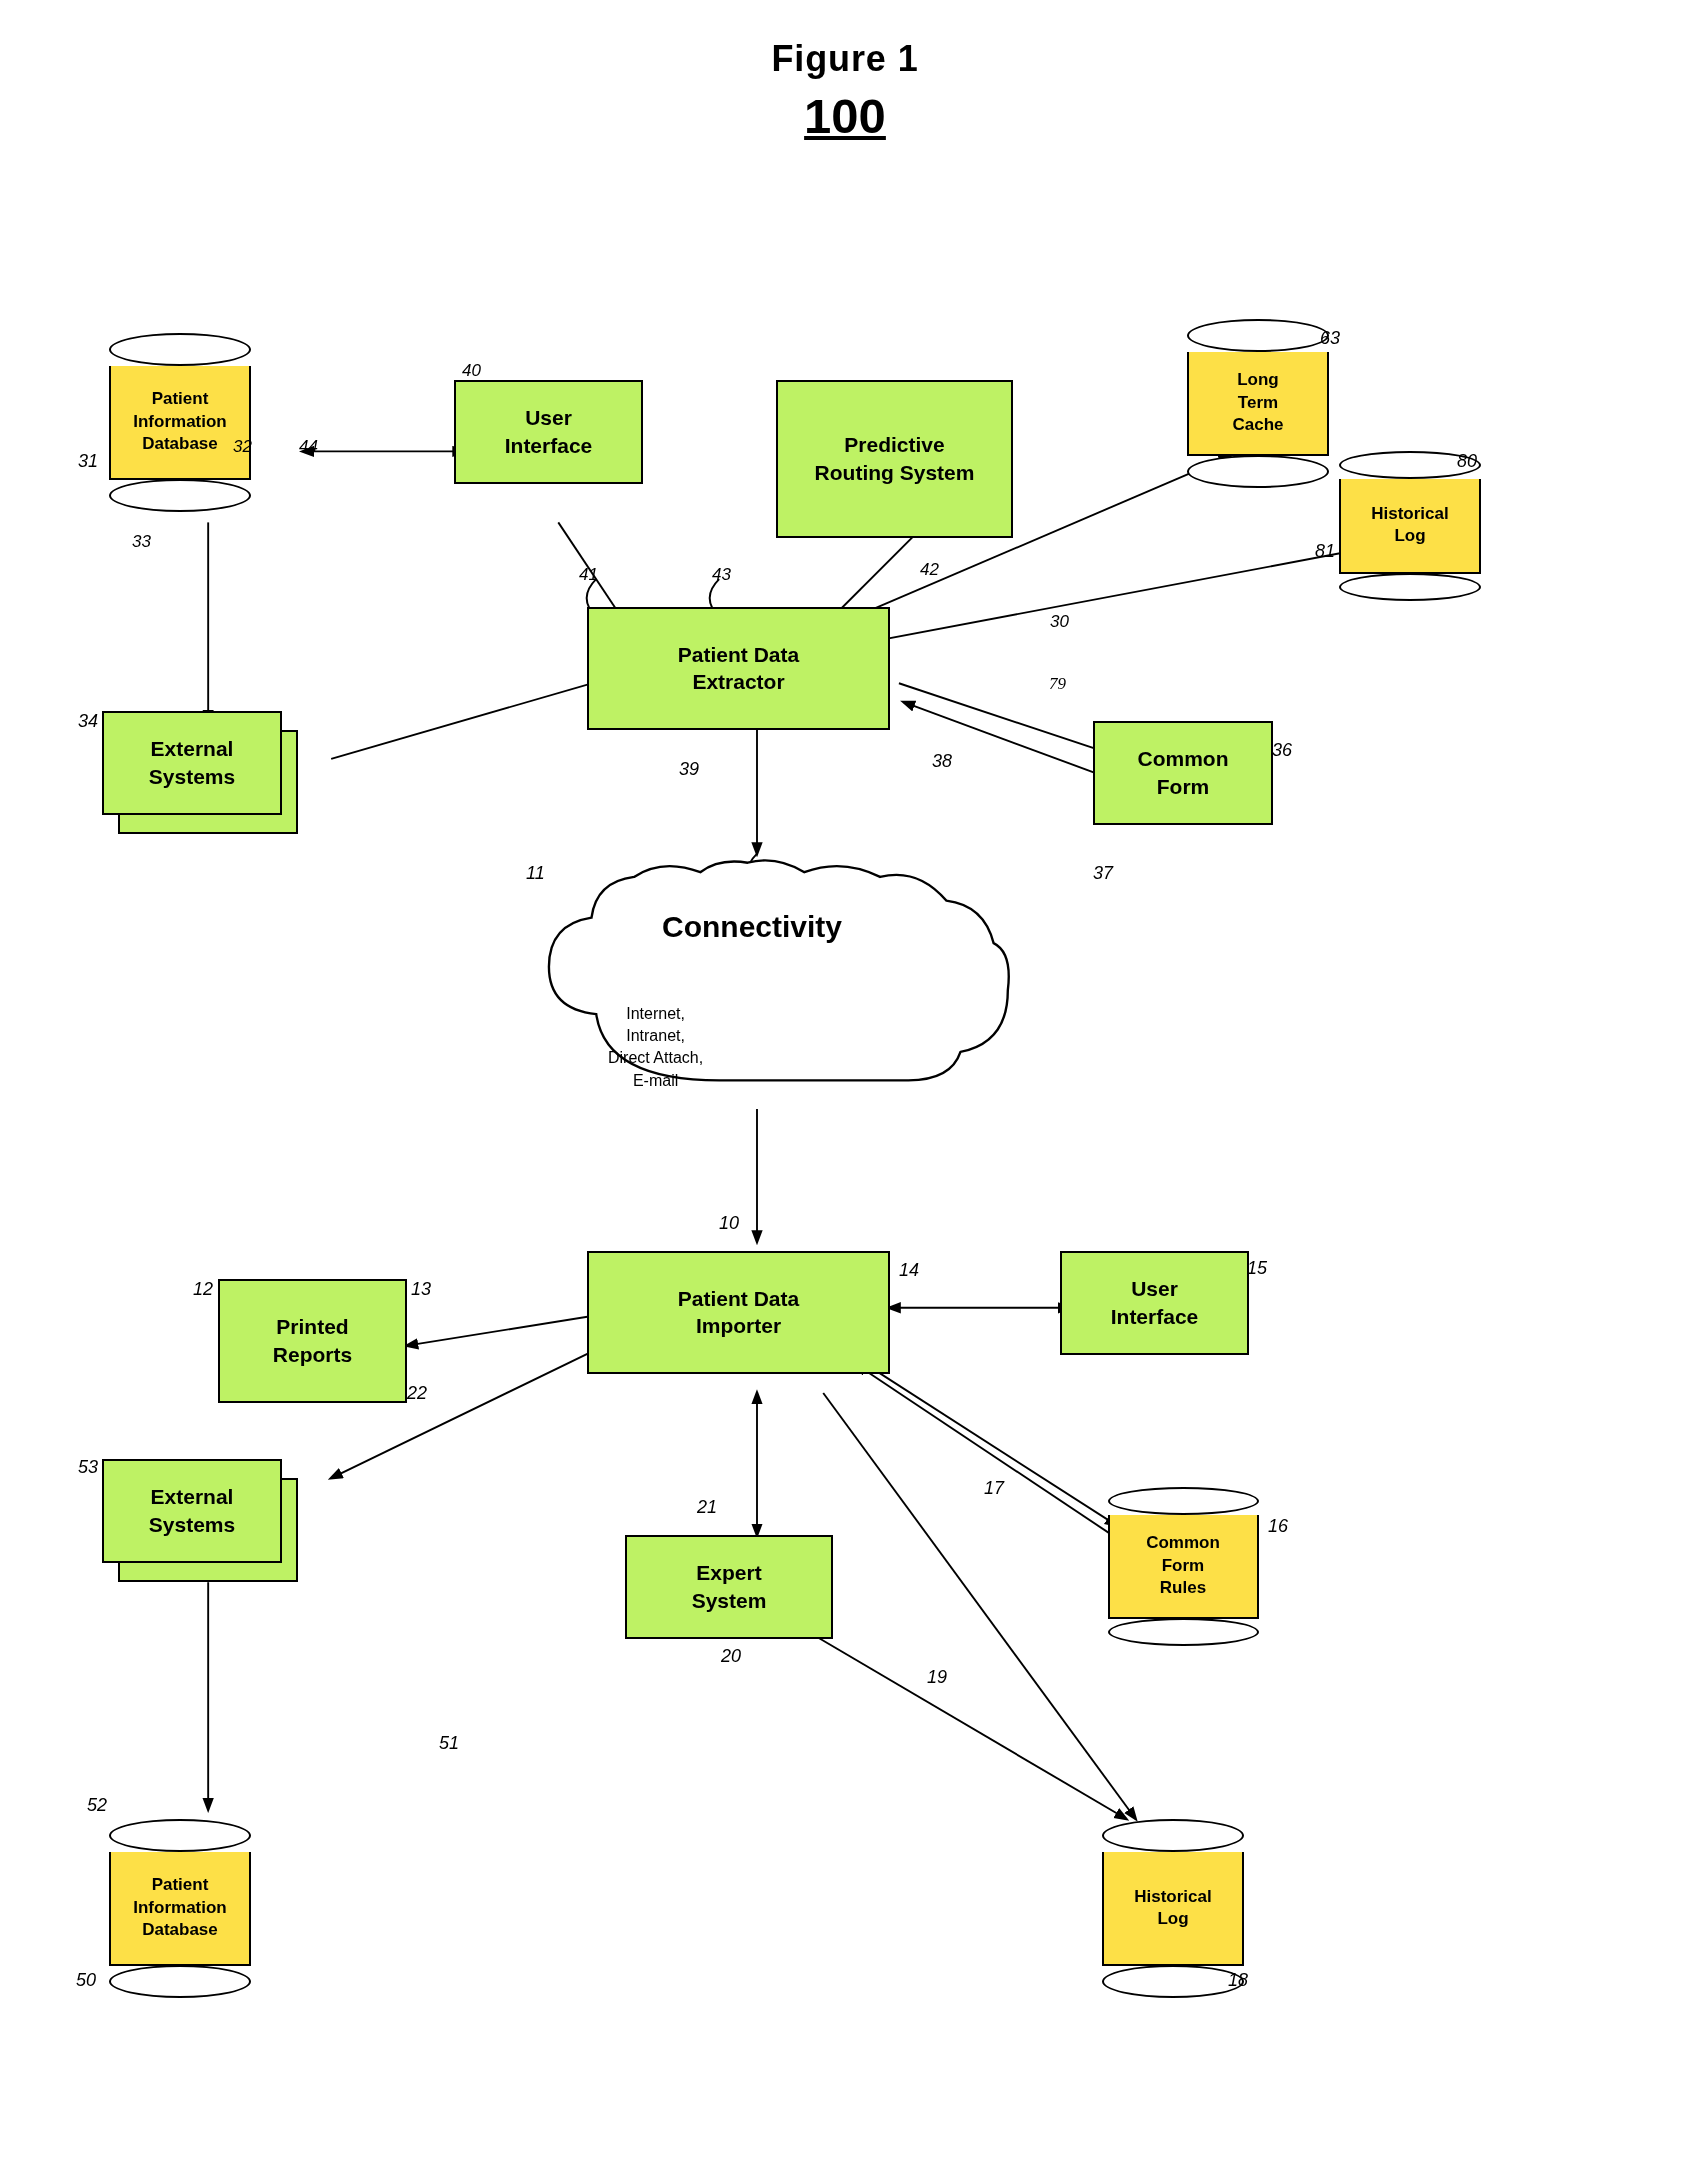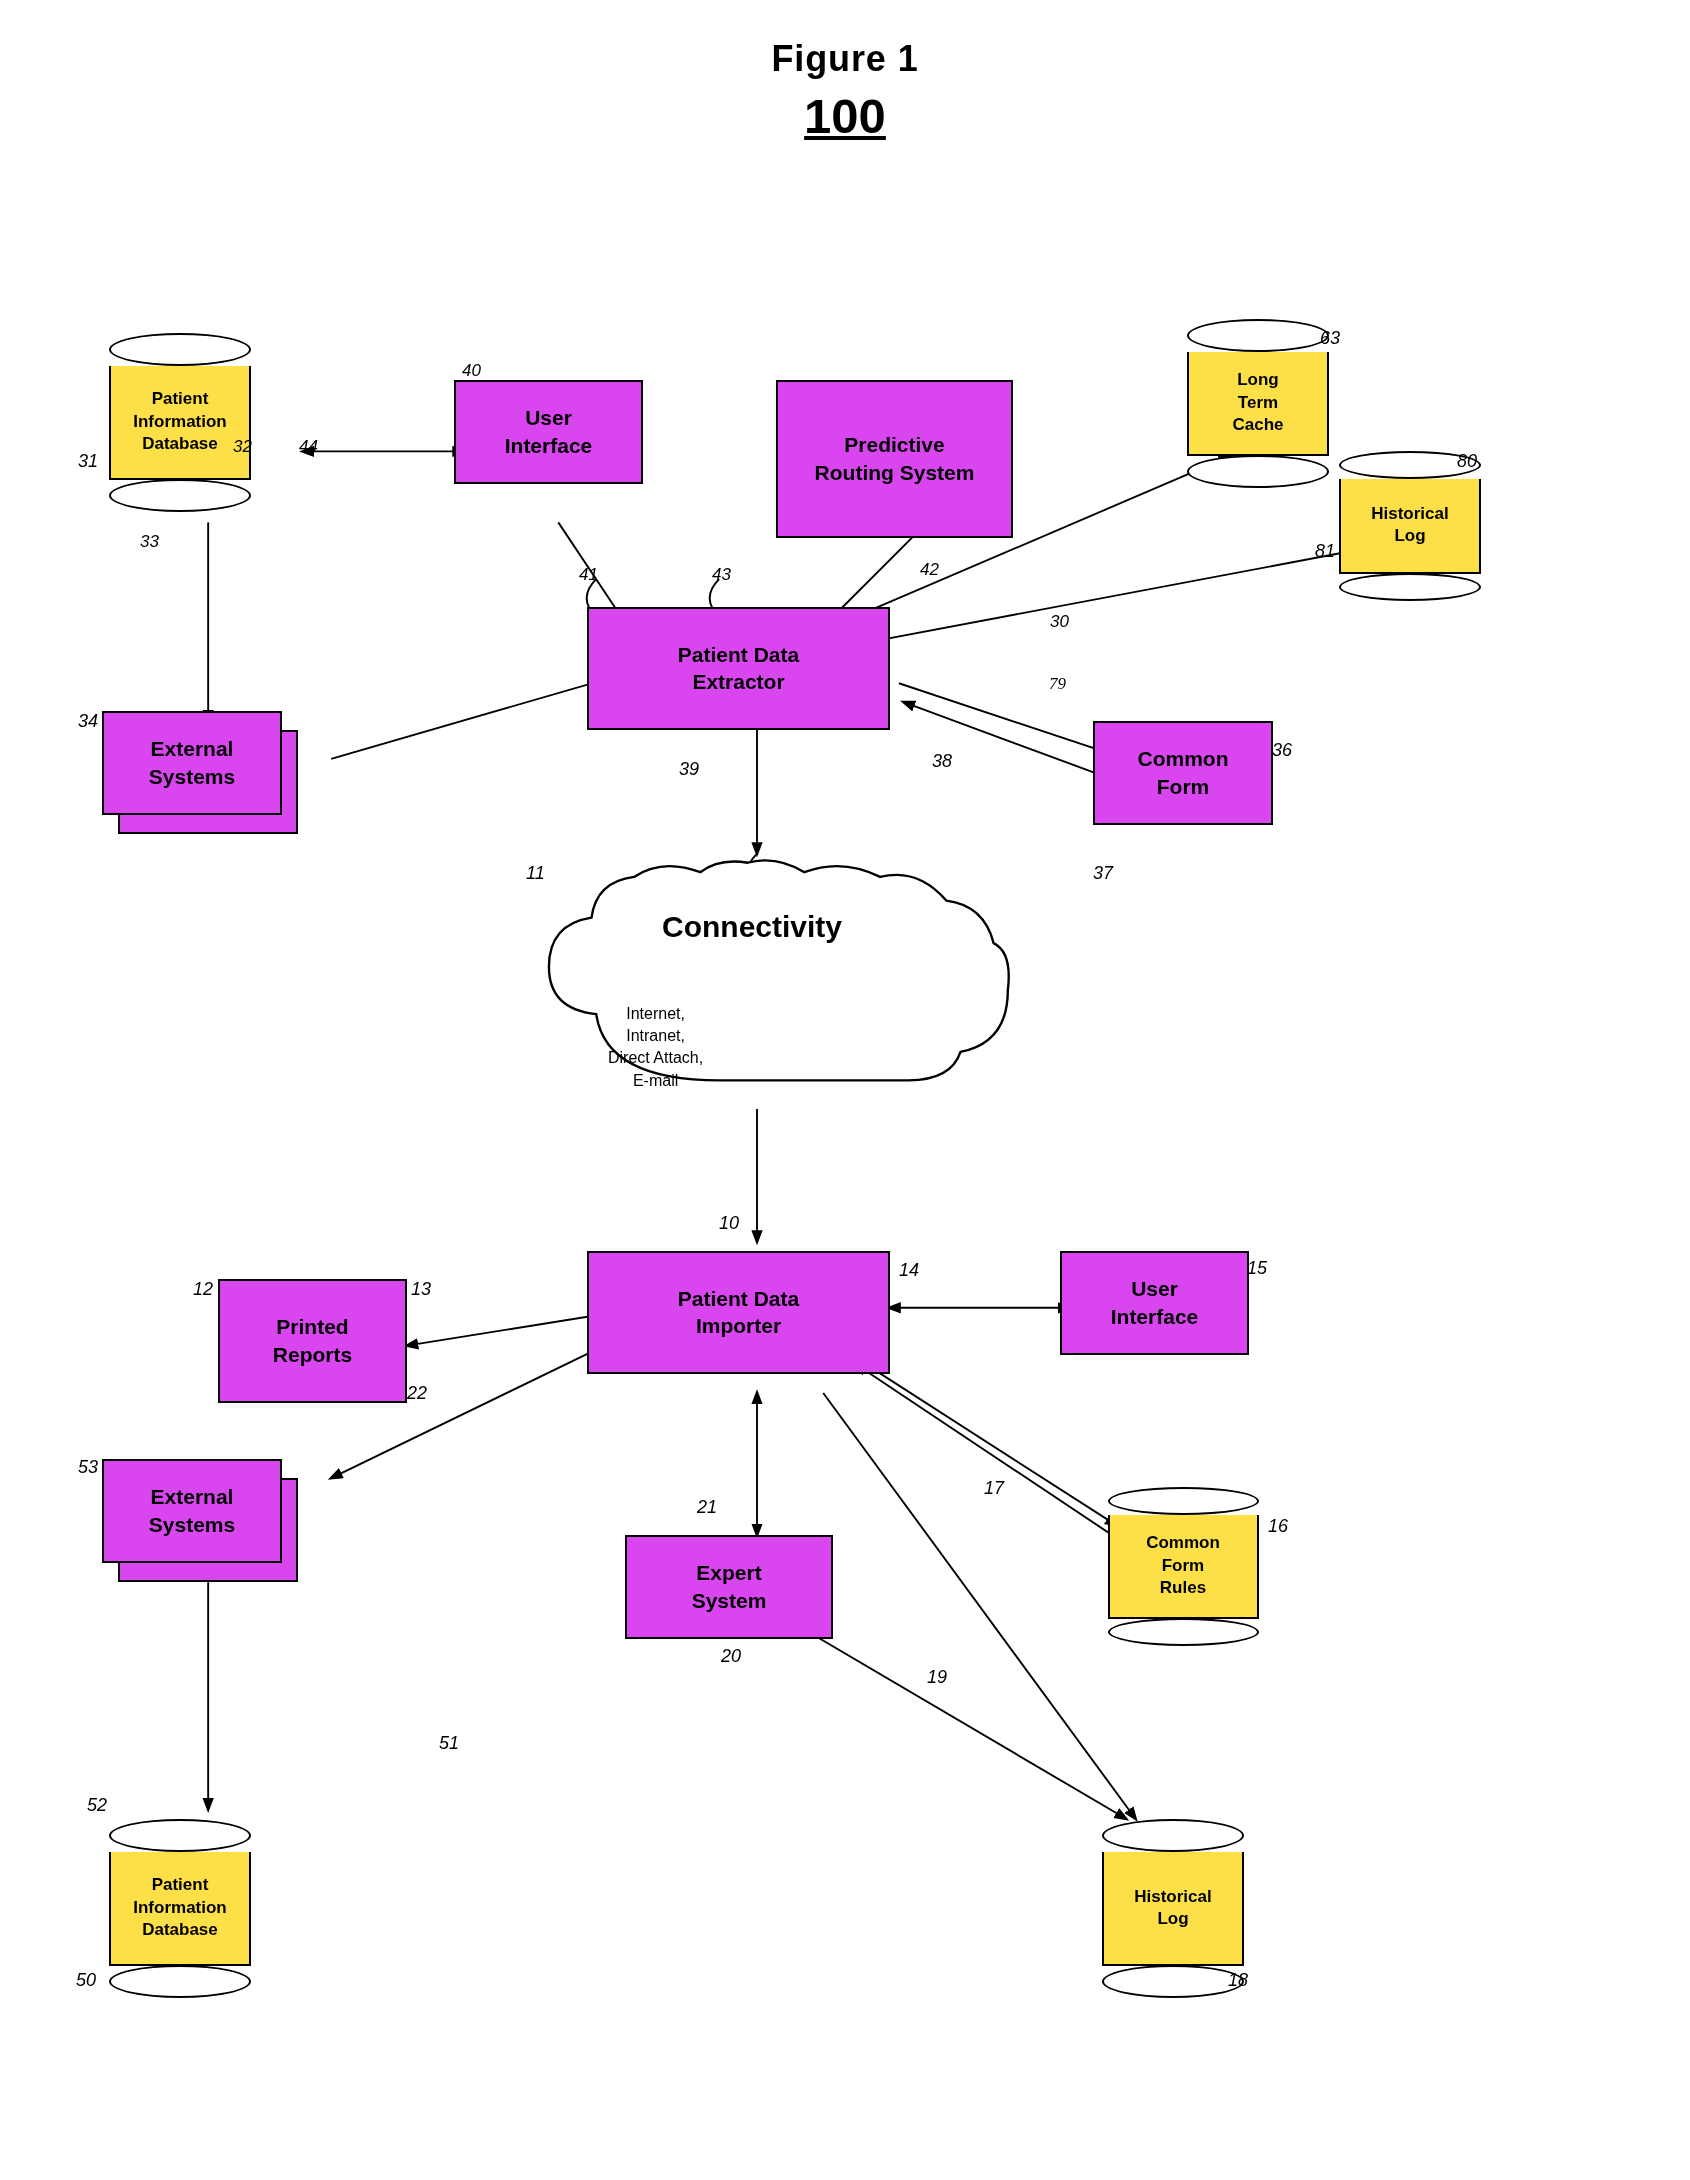--- a/index.html
+++ b/index.html
@@ -28,21 +28,21 @@
     }
     .diagram {
       position: relative;
       width: 1690px;
       height: 2035px;
     }
     
     .box {
       position: absolute;
       border: 2.4px solid #000;
-      background: #d946ef;
+      background: #bef264;
       display: flex;
       align-items: center;
       justify-content: center;
       text-align: center;
       font-size: 21px;
       font-weight: bold;
       line-height: 1.3;
     }
     
     .cylinder {
@@ -168,21 +168,21 @@
     <div class="cylinder-top" style="width:142px; height:33px;"></div>
     <div class="cylinder-body" style="width:142px; height:114px;">
       <span style="white-space:pre-line; font-size:17px; font-weight:bold;">Patient
 Information
 Database</span>
     </div>
     <div class="cylinder-bottom-ellipse" style="width:142px; height:33px;"></div>
   </div>
   <span class="ref-num" style="left:78px; top:279px;">31</span>
   <span style="font-size:17px; font-style:italic; position:absolute; left:233px; top:265px;">32</span>
-  <span style="font-size:17px; font-style:italic; position:absolute; left:132px; top:360px;margin-left:8px;">33</span>
+  <span style="font-size:17px; font-style:italic; position:absolute; left:132px; top:360px;">33</span>
 
   <div class="box" style="left:454px; top:208px; width:189px; height:104px;">
     <span style="white-space:pre-line;">User
 Interface</span>
   </div>
   <span style="font-size:17px; font-style:italic; position:absolute; left:462px; top:189px;">40</span>
   <span style="font-size:17px; font-style:italic; position:absolute; left:299px; top:265px;">44</span>
 
   <div class="box" style="left:776px; top:208px; width:237px; height:158px;align-items:center;">
     <span style="white-space:pre-line;">Predictive

